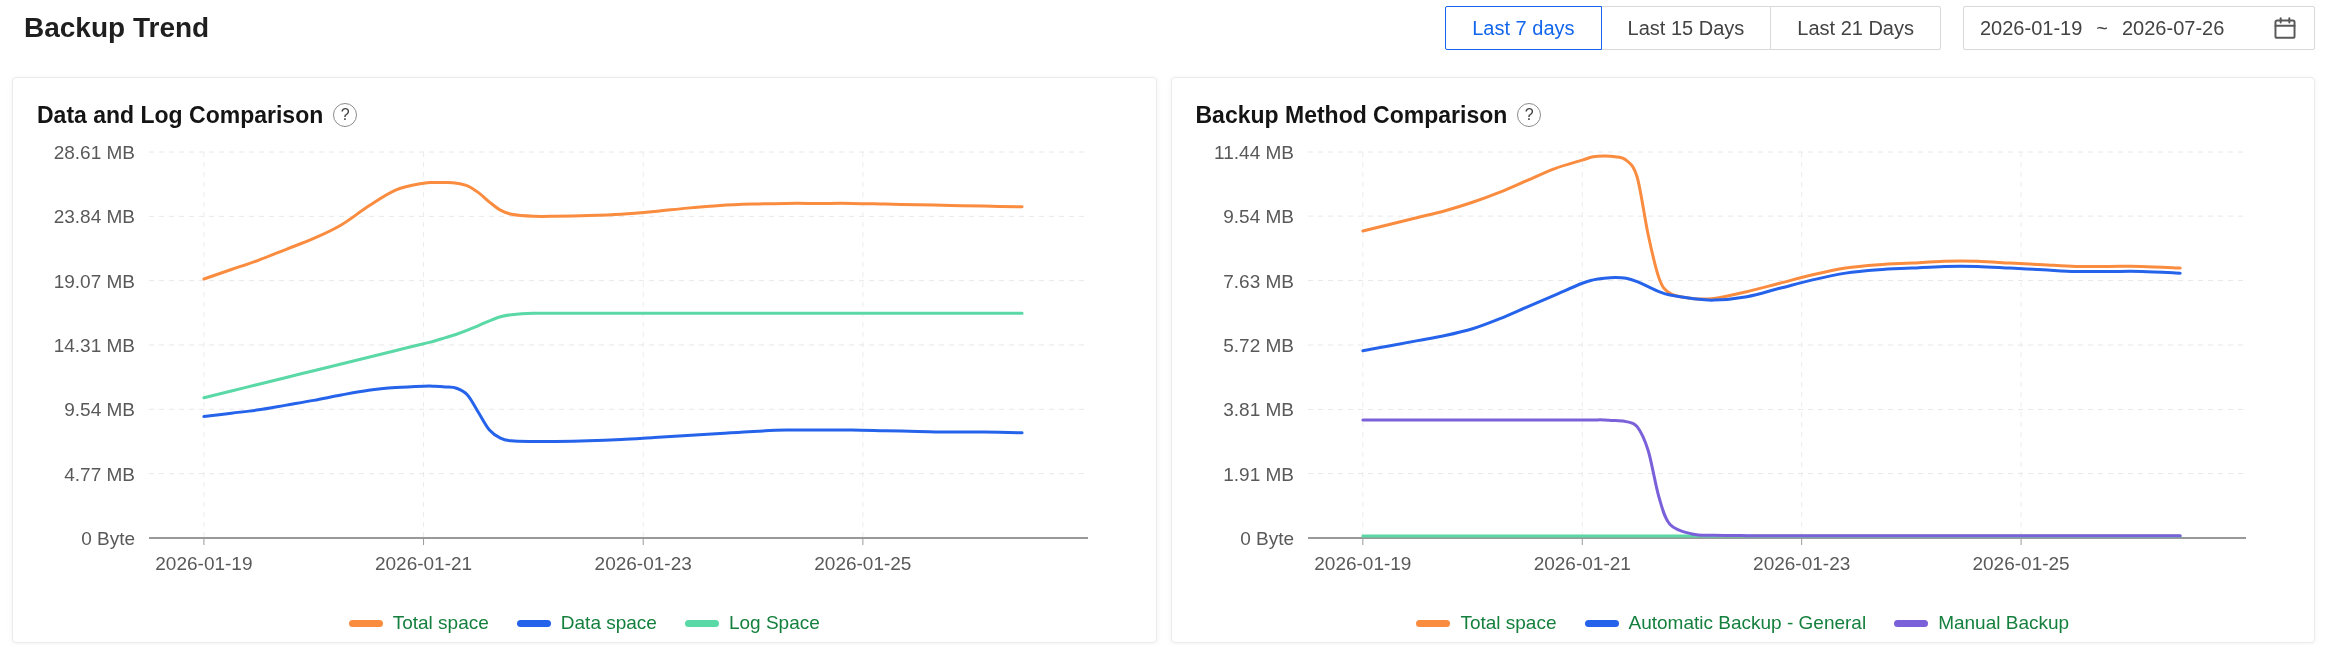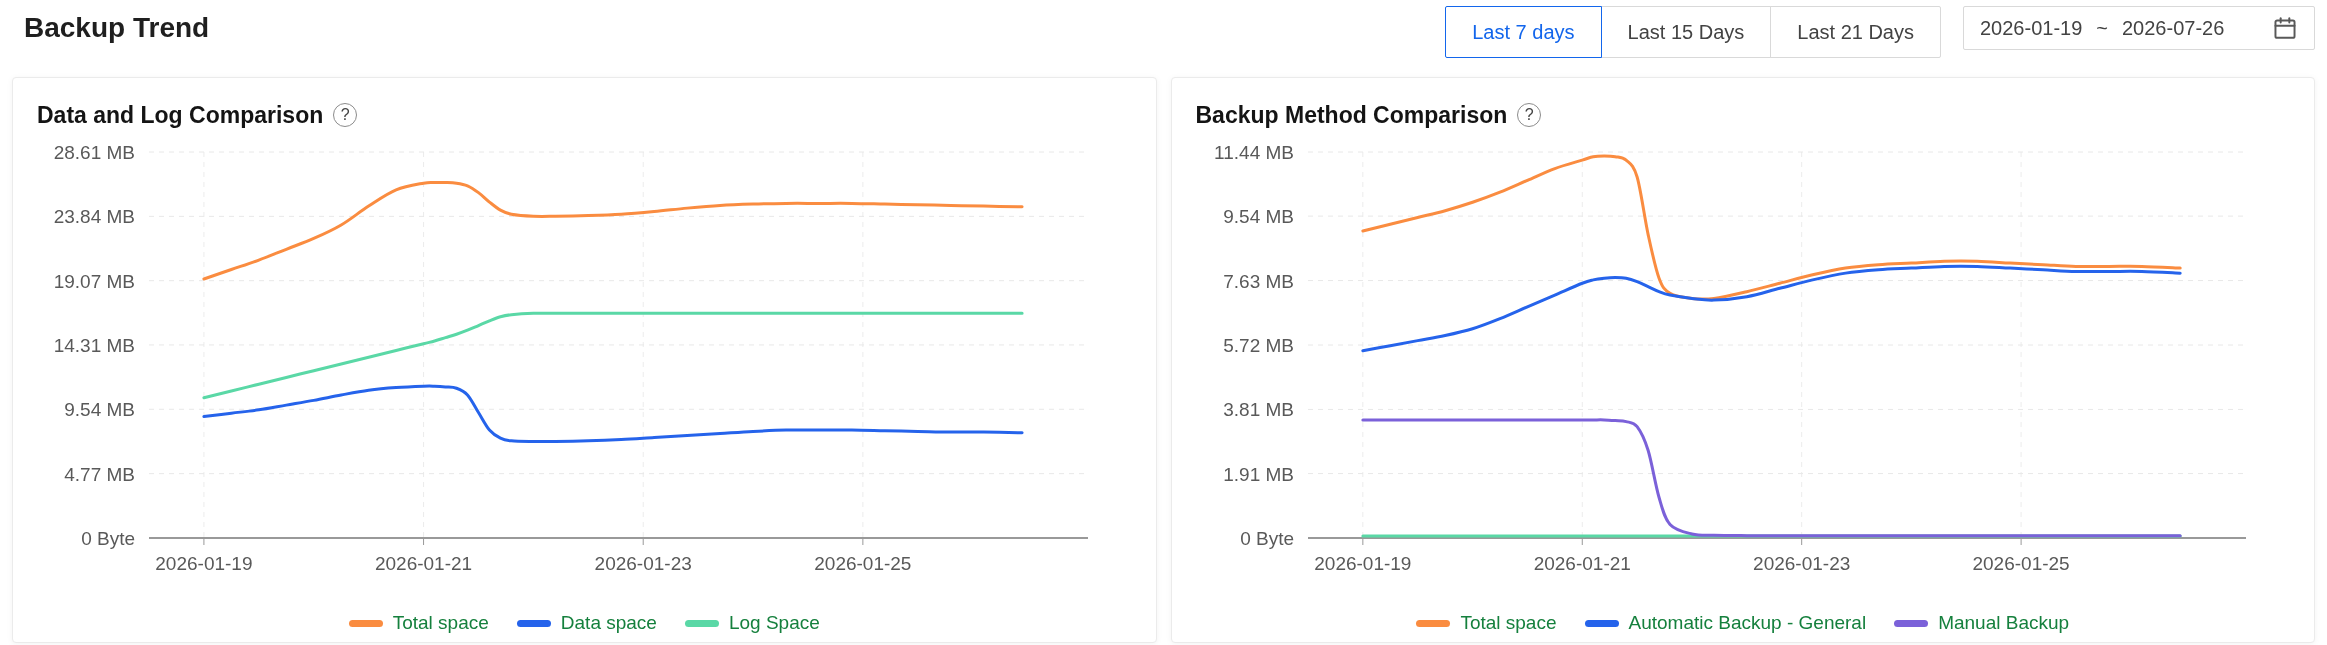--- a/index.html
+++ b/index.html
@@ -11,21 +11,21 @@
     color:#262626;
   }
   .topbar {
     display:flex; justify-content:space-between; align-items:flex-start;
     padding:6px 12px 0 24px; height:52px;
   }
   .page-title { font-size:28px; font-weight:700; color:#1f1f1f; margin:6px 0 0; }
   .controls { display:flex; align-items:flex-start; }
   .tab-group { display:flex; }
   .tab {
-    height:52px; padding:0 26px; background:#fff;
+    height:44px; padding:0 26px; background:#fff;
     border:1px solid #d9d9d9; margin-left:-1px;
     font-family:"Liberation Sans", sans-serif;
     font-size:20px; color:#434343;
     display:flex; align-items:center; cursor:pointer; position:relative;
   }
   .tab:first-child { margin-left:0; border-radius:2px 0 0 2px; }
   .tab:last-child { border-radius:0 2px 2px 0; }
   .tab.active { color:#1366ec; border-color:#1366ec; z-index:2; }
   .date-range {
     height:44px; border:1px solid #d9d9d9; border-radius:2px;

